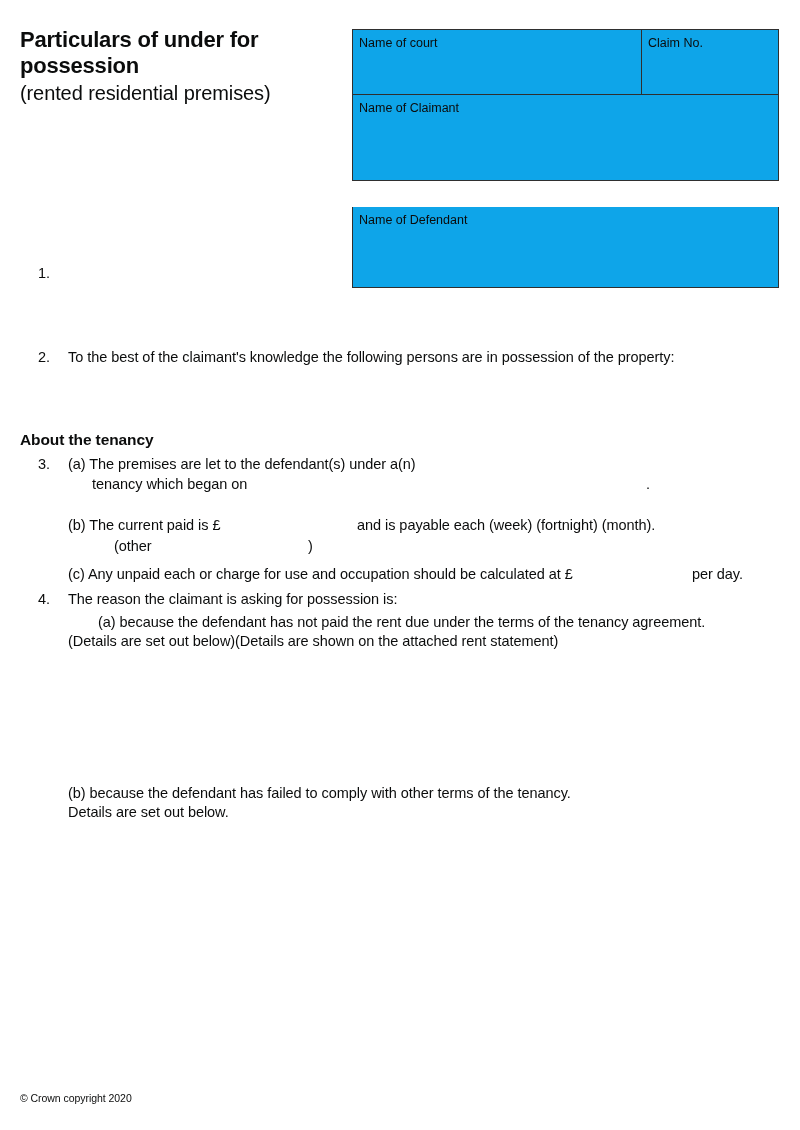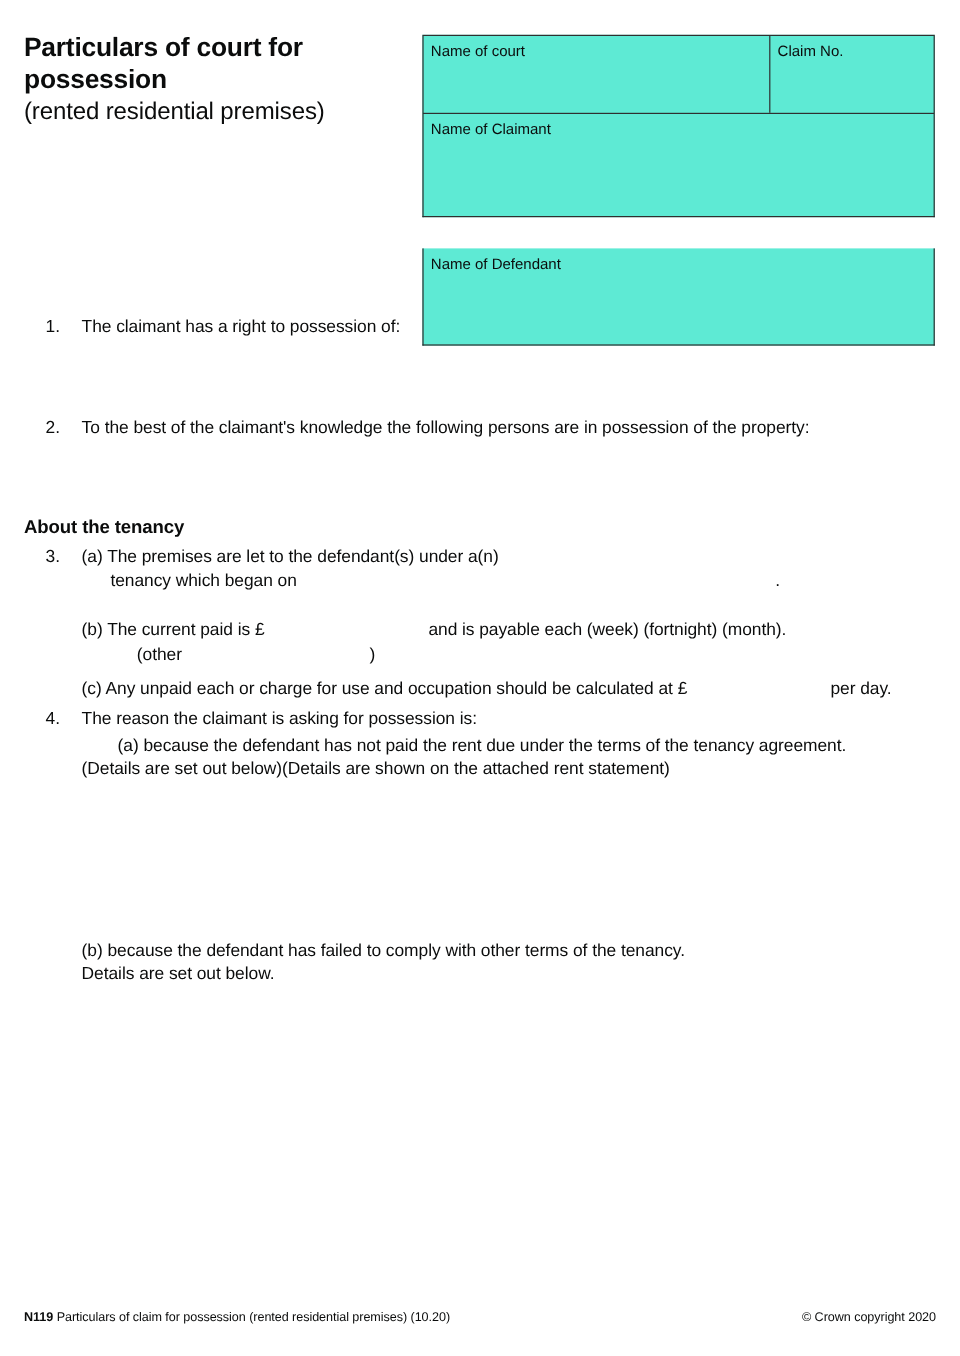--- a/index.html
+++ b/index.html
@@ -51,21 +51,21 @@
   
   .header-boxes {
     position: absolute;
     left: 352px;
     top: 29px;
     width: 427px;
   }
   .hb {
     position: relative;
     border: 1px solid #2f2f2f;
-    background: #5eead4;
+    background: #0ea5e9;
   }
   .hb + .hb { border-top: none; }
   .hb-row {
     display: flex;
     height: 64px;
   }
   .hb-cell {
     position: relative;
     height: 100%;
     padding: 6px 0 0 6px;
@@ -131,21 +131,21 @@
   .footer-left { white-space: nowrap; }
   .footer-code { font-weight: bold; }
   .footer-right { white-space: nowrap; }
 </style>
 </head>
 <body>
 
 <div class="page">
 
   <div class="title-block">
-    <div class="form-title"><span>Particulars of court for</span><br><span>possession</span></div>
+    <div class="form-title"><span>Particulars of under for</span><br><span>possession</span></div>
     <div class="form-subtitle">(rented residential premises)</div>
   </div>
 
   <div class="header-boxes">
 
     <div class="hb">
       <div class="hb-row">
         <div class="hb-cell court">
           <div class="hb-label">Name of court</div>
           <div class="hb-label"></div>
@@ -168,21 +168,20 @@
       <div class="hb-single defendant">
         <div class="hb-label">Name of Defendant</div>
         <div class="hb-label"></div>
       </div>
     </div>
 
   </div>
 
   <div class="item" style="left:38px; top:264px; width:740px;">
     <span class="num" style="left:0; top:0;">1.</span>
-    <span class="itxt" style="display:inline-block; margin-left:30px;">The claimant has a right to possession of:</span>
   </div>
   <div class="item" style="left:68px; top:288px; width:710px; height:46px;"></div>
 
   <div class="item" style="left:38px; top:348px; width:750px;">
     <span class="num" style="left:0; top:0;">2.</span>
     <span class="itxt" style="display:inline-block; margin-left:30px;">To the best of the claimant's knowledge the following persons are in possession of the property:</span>
   </div>
   <div class="item" style="left:68px; top:372px; width:710px; height:44px;"></div>
 
   <div class="section-heading" style="left:20px; top:430px;">About the tenancy</div>
@@ -221,17 +220,16 @@
 
   <div class="item" style="left:68px; top:613px;margin-left:30px;">(a) because the defendant has not paid the rent due under the terms of the tenancy agreement.</div>
   <div class="item" style="left:68px; top:632px;">(Details are set out below)(Details are shown on the attached rent statement)</div>
   <div class="item" style="left:68px; top:656px; width:710px; height:120px;"></div>
 
   <div class="item" style="left:68px; top:784px;">(b) because the defendant has failed to comply with other terms of the tenancy.</div>
   <div class="item" style="left:68px; top:803px;">Details are set out below.</div>
   <div class="item" style="left:68px; top:826px; width:710px; height:240px;"></div>
 
   <div class="footer">
-    <div class="footer-left"><span class="footer-code">N119</span> <span>Particulars of claim for possession (rented residential premises) (10.20)</span></div>
     <div class="footer-right">© Crown copyright 2020</div>
   </div>
 
 </div>
 
 </body></html>

